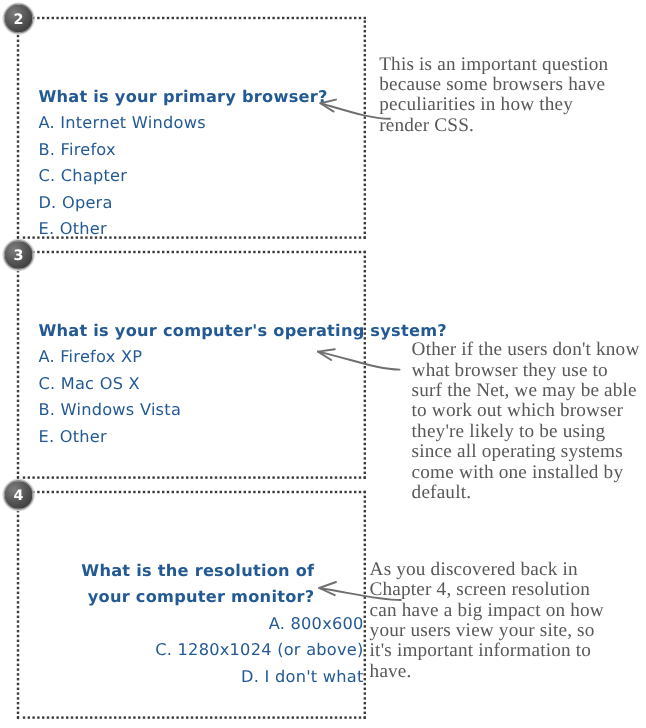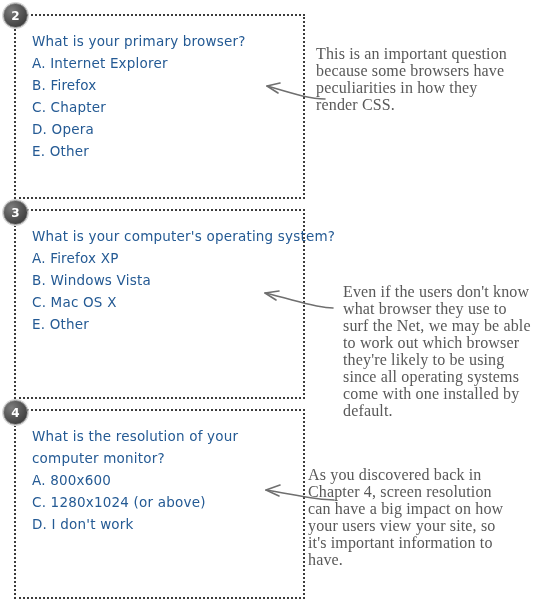--- a/index.html
+++ b/index.html
@@ -19,36 +19,36 @@
   .qbox {
     position: absolute;
     left: 14px;
     width: 291px;
     box-sizing: border-box;
     border: 2px dotted #3b3b3b;
     background: transparent;
   }
   #qbox-0 { top: 14px;  height: 185px; }
   #qbox-1 { top: 209px; height: 190px; }
-  #qbox-2 { top: 409px; height: 190px; }
+  #qbox-2 { top: 409px; height: 190px; text-align: right; }
 
   .q-inner {
     padding: 14px 0 0 16px;
   }
 
   .q-title,
   .q-option {
     color: #245a94;
     font-family: "DejaVu Sans", sans-serif;
     font-size: 13.5px;
     line-height: 22px;
     letter-spacing: 0.2px;
     white-space: nowrap;
   }
-  .q-title { font-weight: 400; }
+  .q-title { font-weight: 700; margin-top: 40px; }
   .q-title.wrap { white-space: normal; width: 230px; }
   .q-option { font-weight: 500; }
 
   
   .badge {
     position: absolute;
     width: 25px;
     height: 25px;
     border-radius: 50%;
     background: radial-gradient(circle at 34% 30%, #7d7d7d 0%, #575757 45%, #2e2e2e 100%);
@@ -89,52 +89,52 @@
   #arrow-0 { left: 255px; top: 76px;  }
   #arrow-1 { left: 255px; top: 286px; }
   #arrow-2 { left: 258px; top: 482px; }
 </style>
 </head>
 <body>
 
 <div class="qbox" id="qbox-0">
   <div class="q-inner">
     <div class="q-title">What is your primary browser?</div>
-    <div class="q-option">A. Internet Explorer</div>
+    <div class="q-option">A. Internet Windows</div>
     <div class="q-option">B. Firefox</div>
     <div class="q-option">C. Chapter</div>
     <div class="q-option">D. Opera</div>
     <div class="q-option">E. Other</div>
   </div>
 </div>
 <div class="badge" id="badge-0">2</div>
 
 <div class="qbox" id="qbox-1">
   <div class="q-inner">
     <div class="q-title">What is your computer's operating system?</div>
     <div class="q-option">A. Firefox XP</div>
+    <div class="q-option">C. Mac OS X</div>
     <div class="q-option">B. Windows Vista</div>
-    <div class="q-option">C. Mac OS X</div>
     <div class="q-option">E. Other</div>
   </div>
 </div>
 <div class="badge" id="badge-1">3</div>
 
 <div class="qbox" id="qbox-2">
   <div class="q-inner">
     <div class="q-title wrap">What is the resolution of your computer monitor?</div>
     <div class="q-option">A. 800x600</div>
     <div class="q-option">C. 1280x1024 (or above)</div>
-    <div class="q-option">D. I don't work</div>
+    <div class="q-option">D. I don't what</div>
   </div>
 </div>
 <div class="badge" id="badge-2">4</div>
 
 <div class="annotation" id="annotation-0">This is an important question because some browsers have peculiarities in how they render CSS.</div>
-<div class="annotation" id="annotation-1">Even if the users don't know what browser they use to surf the Net, we may be able to work out which browser they're likely to be using since all operating systems come with one installed by default.</div>
+<div class="annotation" id="annotation-1">Other if the users don't know what browser they use to surf the Net, we may be able to work out which browser they're likely to be using since all operating systems come with one installed by default.</div>
 <div class="annotation" id="annotation-2">As you discovered back in Chapter 4, screen resolution can have a big impact on how your users view your site, so it's important information to have.</div>
 
 <svg class="arrow-svg" id="arrow-0" width="72" height="26" viewBox="0 0 72 26">
   <path d="M70 23 C 54 23, 36 17, 12 10" fill="none" stroke="#6f6f6f" stroke-width="1.6" stroke-linecap="round"></path>
   <path d="M12 10 L 25 7 M12 10 L 23 17" fill="none" stroke="#6f6f6f" stroke-width="1.6" stroke-linecap="round"></path>
 </svg>
 
 <svg class="arrow-svg" id="arrow-1" width="80" height="26" viewBox="0 0 80 26">
   <path d="M78 22 C 60 22, 40 14, 10 7" fill="none" stroke="#6f6f6f" stroke-width="1.6" stroke-linecap="round"></path>
   <path d="M10 7 L 24 5 M10 7 L 21 14" fill="none" stroke="#6f6f6f" stroke-width="1.6" stroke-linecap="round"></path>

